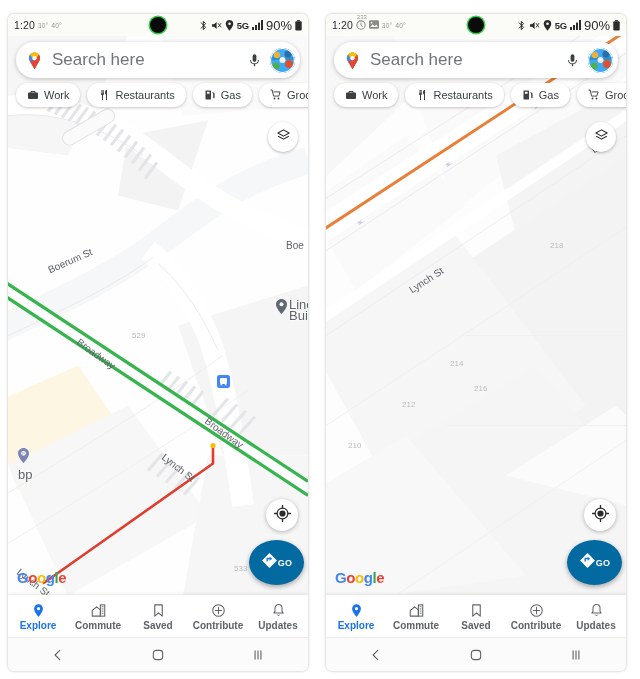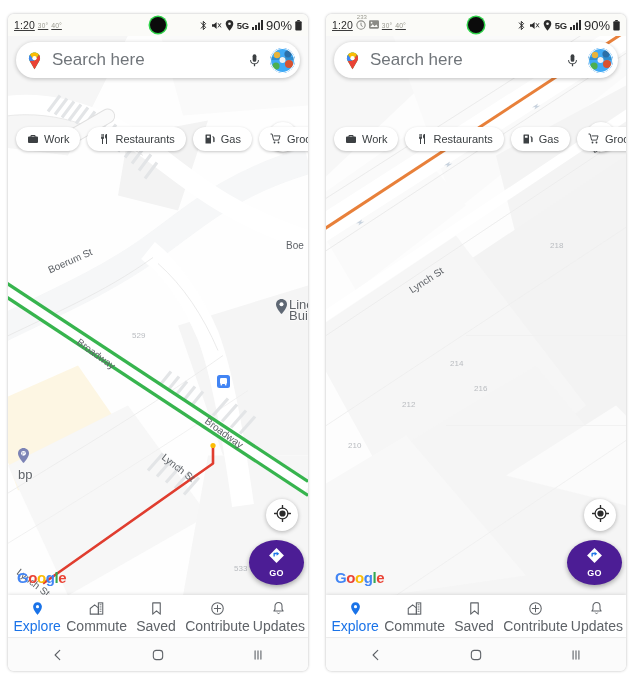--- a/index.html
+++ b/index.html
@@ -35,21 +35,21 @@
     flex: 0 0 22px;
     background: #fbfbf8;
     display: flex;
     align-items: center;
     justify-content: space-between;
     padding: 0 6px;
     font-size: 10px;
     color: #3c3c3c;
     z-index: 40;
   }
-  .sb-left { display:flex; align-items:center; gap:3px;text-decoration:underline; }
+  .sb-left { display:flex; align-items:center; gap:3px; }
   .sb-time { font-size: 10.5px; color:#2b2b2b; letter-spacing:.1px; }
   .sb-weather { font-size:6.5px; color:#9a9a90; letter-spacing:.2px; }
   .sb-temp { font-size:7px; color:#9a9a90; }
   .sb-notif { position:relative; width:10px; height:10px; display:inline-block; }
   .sb-notif svg { width:10px; height:10px; display:block; }
   .sb-badge {
     position:absolute; top:-6px; left:1px;
     font-size:6px; color:#9a9a90;
   }
   .sb-right { display:flex; align-items:center; gap:3px; }
@@ -87,21 +87,21 @@
   .mic { width:15px; height:15px; flex:0 0 15px; }
   .avatar {
     width:25px; height:25px; flex:0 0 25px; border-radius:50%;
     overflow:hidden; position:relative; background:#4a9ee8;
   }
   .avatar svg { display:block; width:25px; height:25px; }
 
   
   .chips {
     position:absolute; top:47px; left:6px; right:0; z-index:29;
-    display:flex; gap:7px; padding-left:2px;margin-top:44px;
+    display:flex; gap:7px; padding-left:2px;
   }
   .chip {
     display:flex; align-items:center; gap:5px;
     height:24px; padding:0 11px;
     background:#fff; border-radius:13px;
     box-shadow:0 1px 3px rgba(0,0,0,.22);
     font-size:11px; color:#3c4043;
     white-space:nowrap; flex:0 0 auto;
   }
   .chip svg { display:block; flex:0 0 auto; }
@@ -115,22 +115,22 @@
   }
   .locbtn {
     position:absolute; right:10px; bottom:64px; z-index:28;
     width:32px; height:32px; border-radius:50%;
     background:#fff; box-shadow:0 1px 4px rgba(0,0,0,.28);
     display:flex; align-items:center; justify-content:center;
   }
   .gobtn {
     position:absolute; right:4px; bottom:10px; z-index:28;
     width:55px; height:45px; border-radius:50%;
-    background:#4c1d95; box-shadow:0 2px 5px rgba(0,0,0,.33);
-    display:flex; flex-direction:column; align-items:center; justify-content:center;
+    background:#0369a1; box-shadow:0 2px 5px rgba(0,0,0,.33);
+    display:flex; align-items:center; justify-content:center;
     gap:0px;
   }
   .gobtn .golabel {
     font-size:9px; color:#fff; font-weight:700; letter-spacing:.3px;
     line-height:9px; margin-top:1px;
   }
   .google-logo {
     position:absolute; left:9px; bottom:9px; z-index:28;
     font-size:15px; font-weight:600; letter-spacing:-.4px;
     font-family:"Liberation Sans", sans-serif;
@@ -153,21 +153,21 @@
     flex:0 0 42px; height:42px;
     background:#fff;
     display:flex; align-items:center; justify-content:space-around;
     box-shadow:0 -1px 3px rgba(0,0,0,.10);
     z-index:35;
   }
   .navitem {
     display:flex; flex-direction:column; align-items:center; gap:2px;
     flex:1 1 0; padding-top:2px;
   }
-  .navitem .nlabel { font-size:14px; color:#5f6368; }
+  .navitem .nlabel { font-size:10px; color:#5f6368;font-weight:bold; }
   .navitem.active .nlabel { color:#1a73e8; }
   .navitem svg { display:block; }
 
   
   .androidnav {
     flex:0 0 34px; height:34px;
     background:#fbfbfb;
     display:flex; align-items:center; justify-content:space-around;
     border-top:1px solid #f0f0f0;
   }

